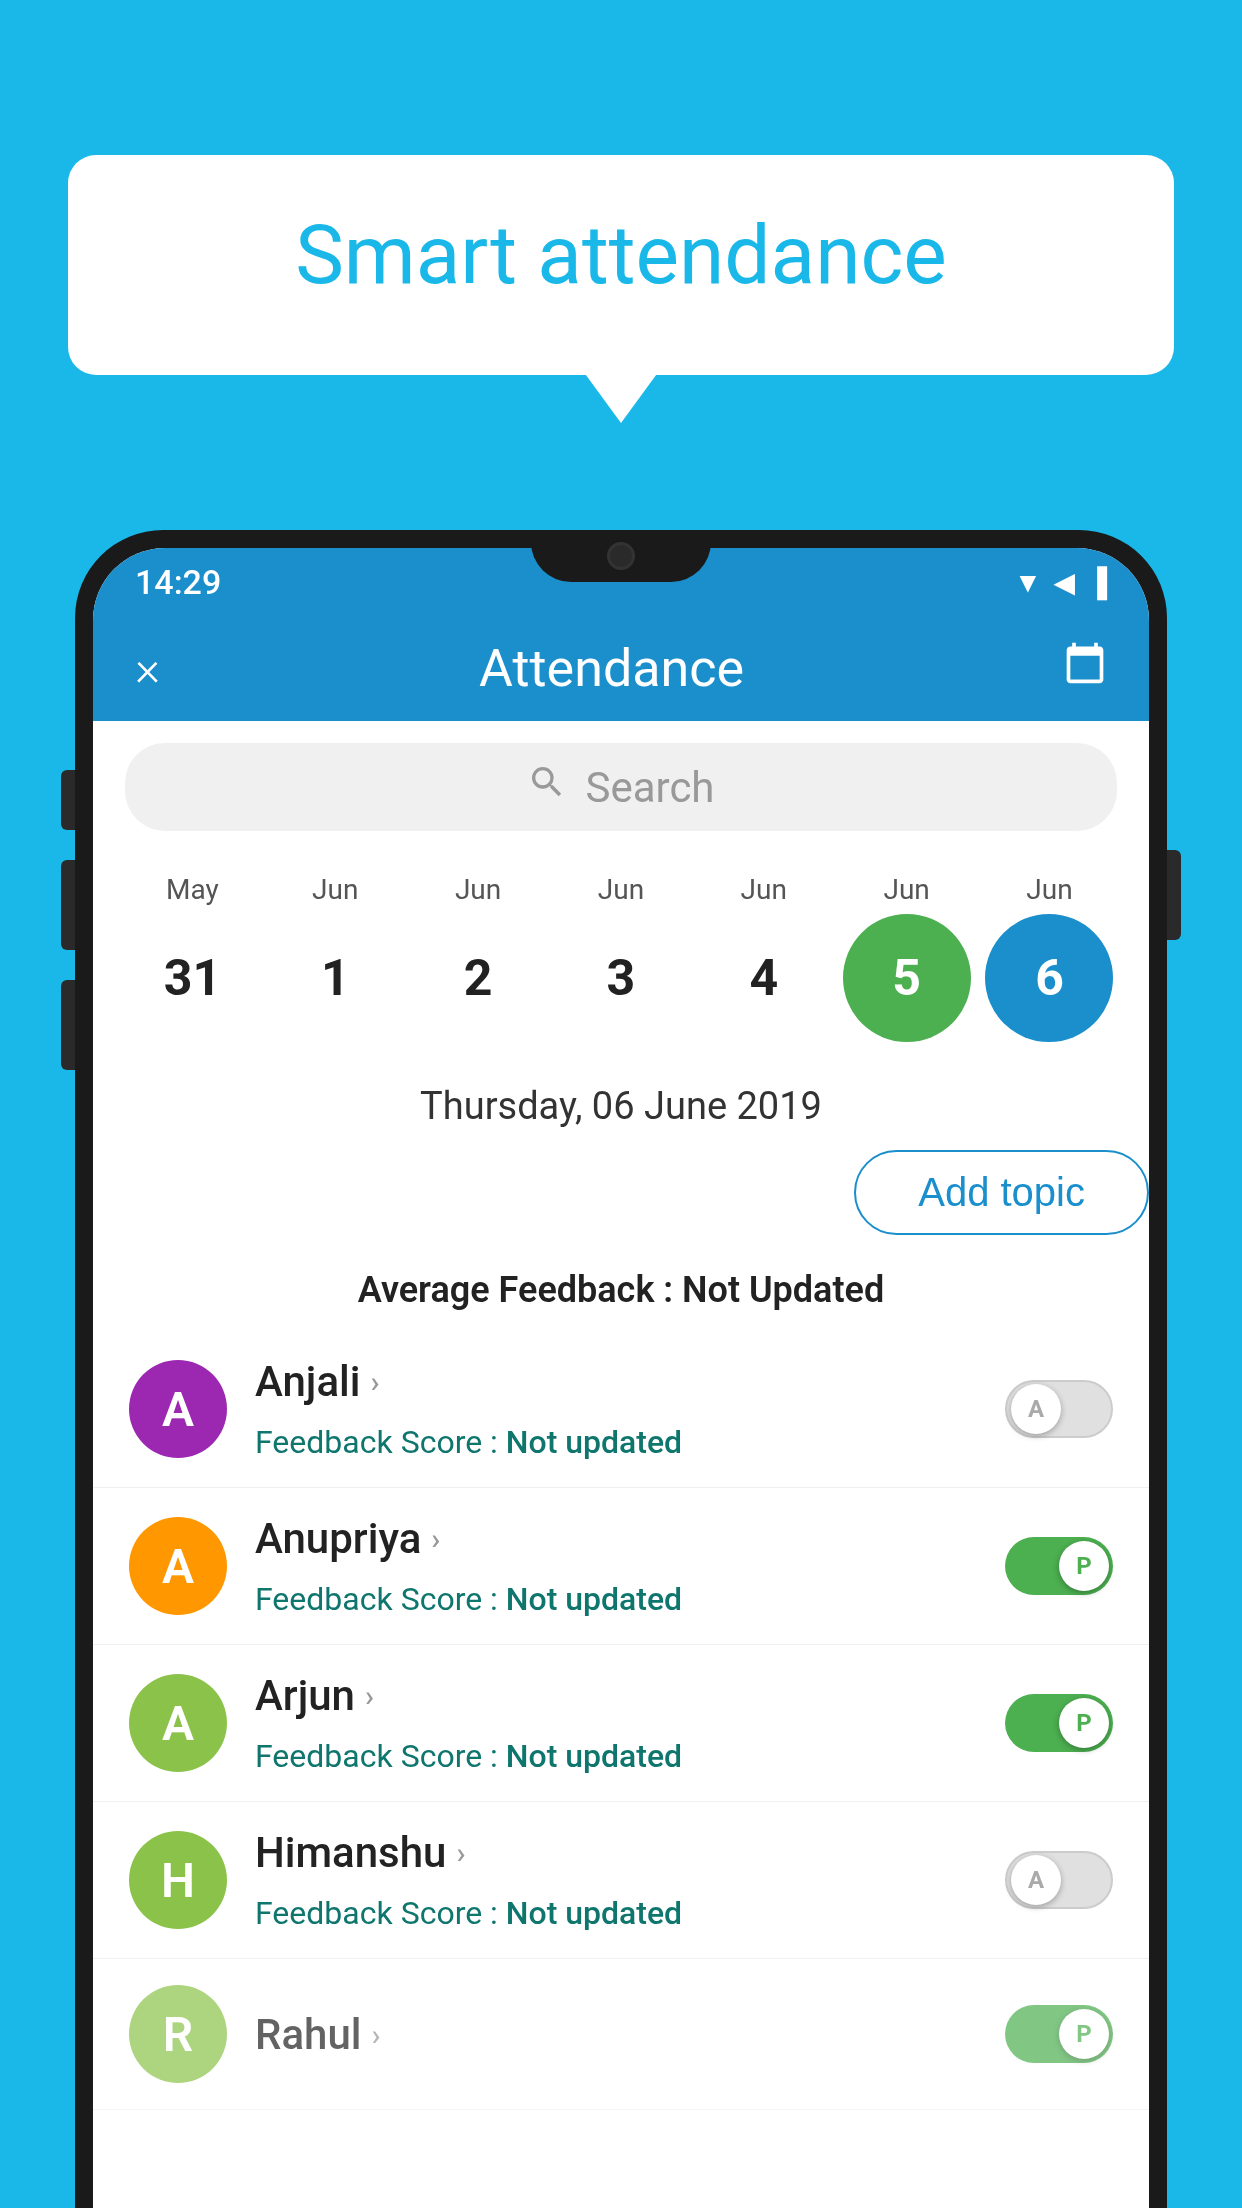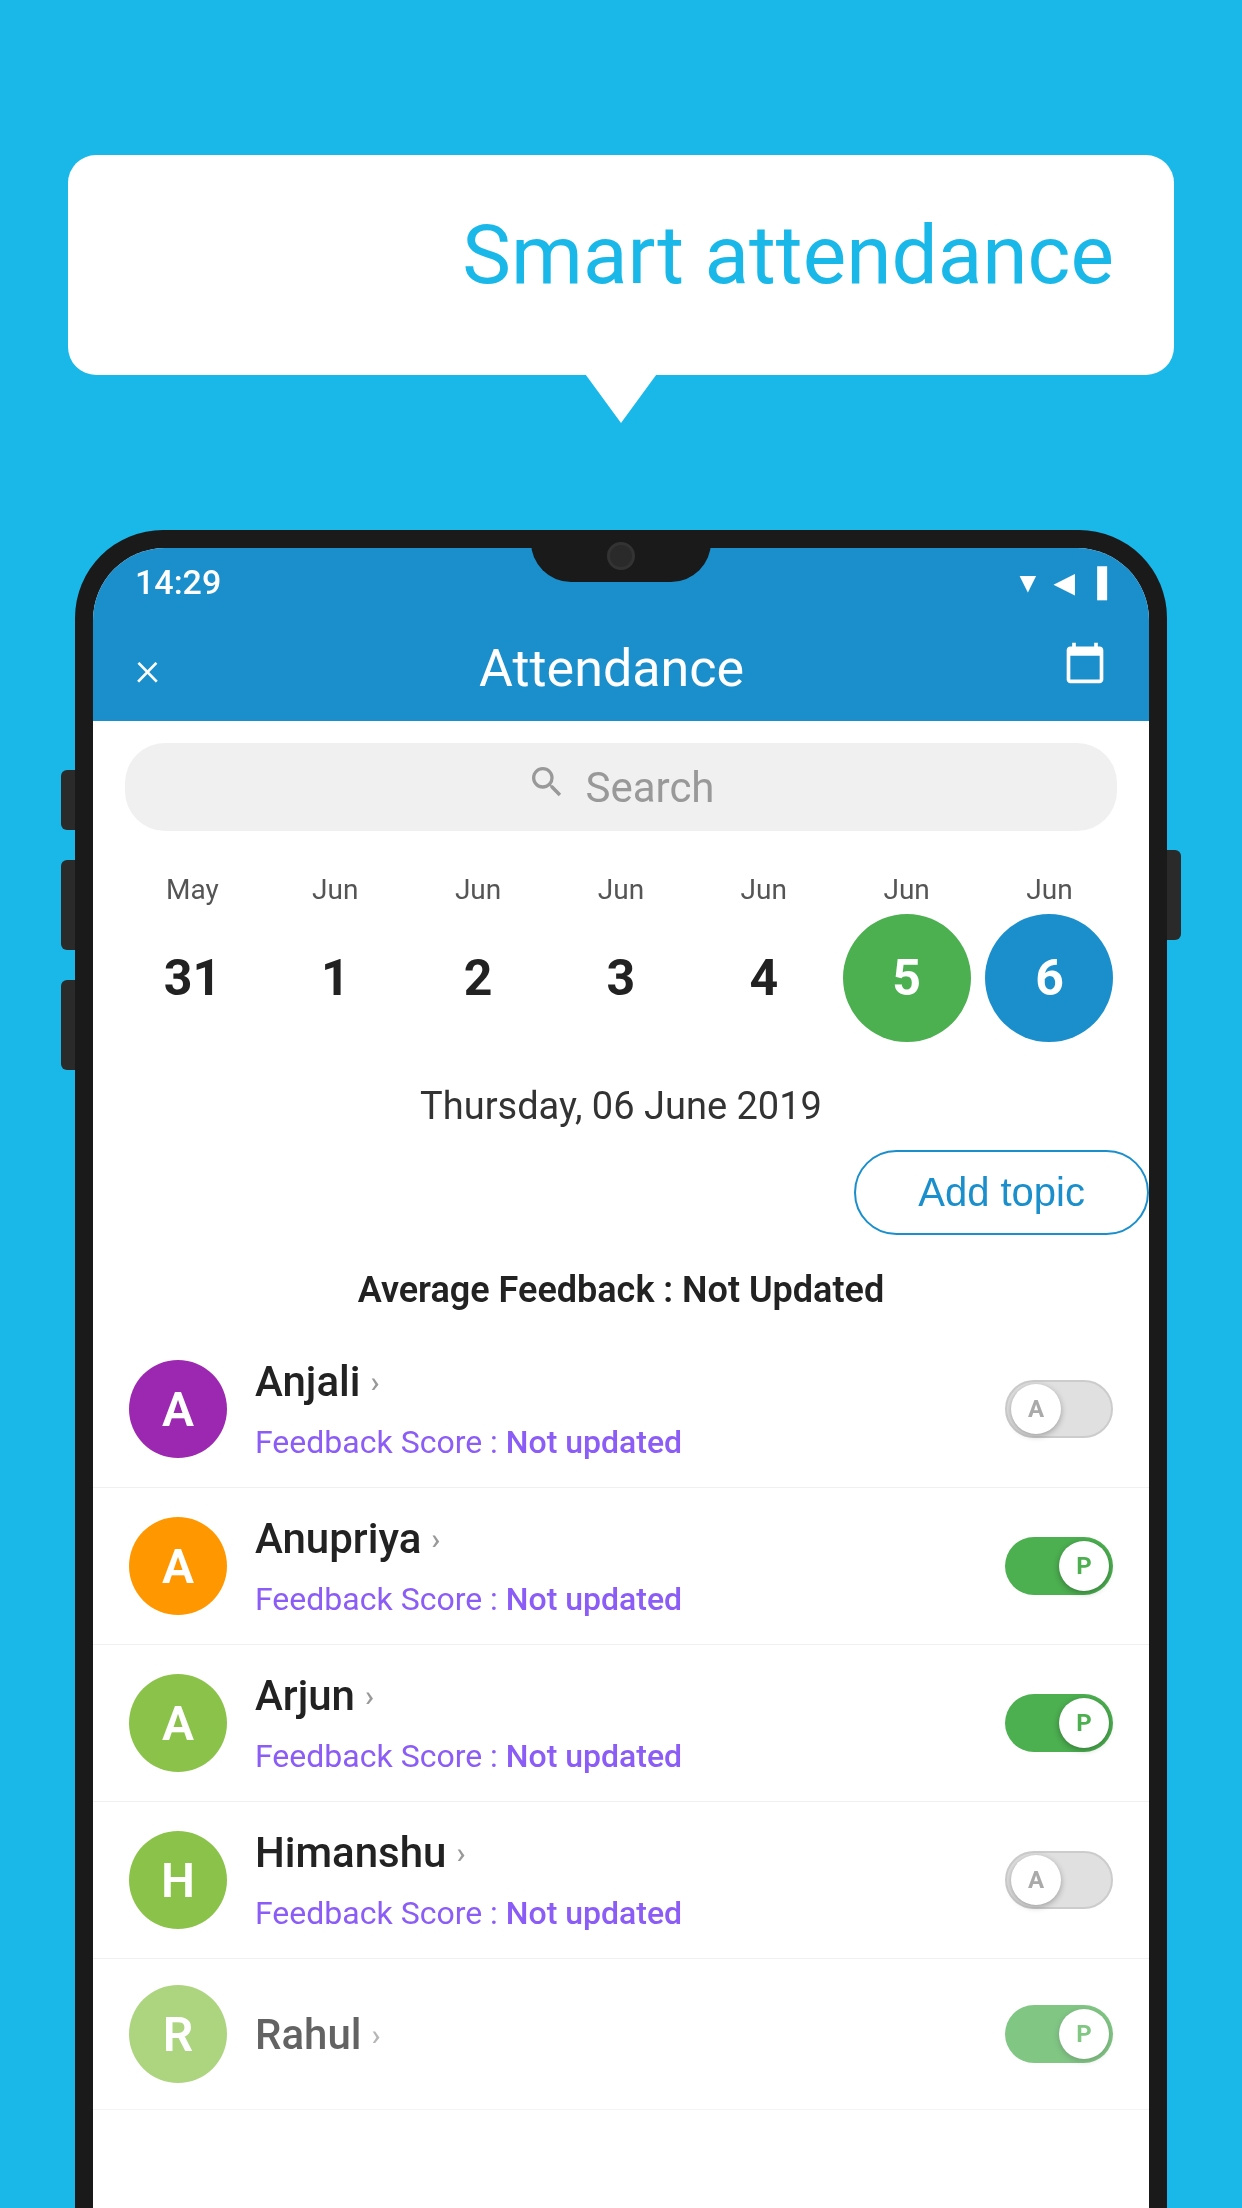--- a/index.html
+++ b/index.html
@@ -18,21 +18,21 @@
       position: absolute;
       top: 155px;
       left: 68px;
       right: 68px;
     }
 
     .speech-bubble {
       background: white;
       border-radius: 28px;
       padding: 55px 60px 55px 60px;
-      text-align: right;
+      text-align: center;
       position: relative;
     }
 
     .speech-bubble::after {
       content: '';
       position: absolute;
       bottom: -48px;
       left: 50%;
       transform: translateX(-50%);
       width: 0;
@@ -317,21 +317,21 @@
       gap: 10px;
     }
 
     .chevron {
       font-size: 30px;
       color: #999;
     }
 
     .feedback-score {
       font-size: 32px;
-      color: #8b5cf6;
+      color: #0f766e;
       margin-top: 17px;
     }
 
     .feedback-score span {
       font-weight: 500;
     }
 
     
     .toggle-container {
       display: flex;

